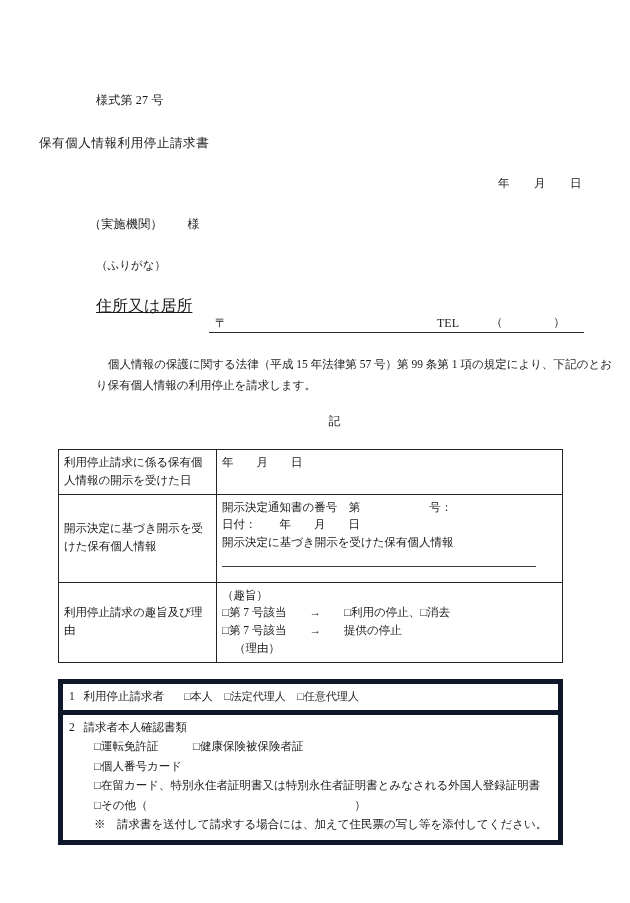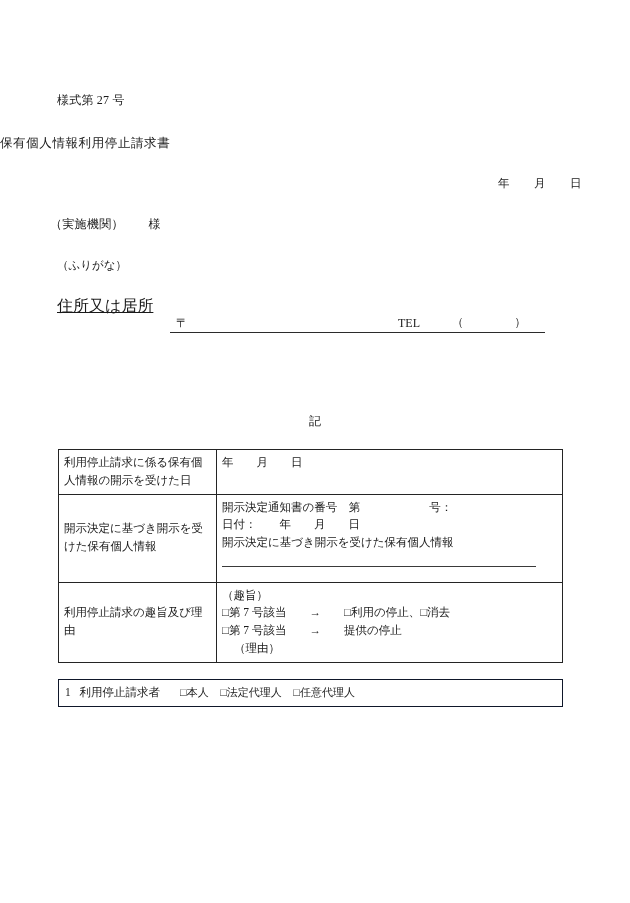--- a/index.html
+++ b/index.html
@@ -16,21 +16,21 @@
     font-size: 11.5px;
     overflow: hidden;
   }
   .page {
     position: absolute;
     inset: 0;
     padding: 0;
   }
 
   
-  .abs { position: absolute; white-space: pre; }
+  .abs { position: absolute; white-space: pre; margin-left: 39px; }
 
   
   #form-number {
     left: 57px;
     top: 92px;
     font-size: 12px;
     letter-spacing: 0.2px;
   }
   #doc-title {
     left: 0;
@@ -169,21 +169,21 @@
   #footer-table {
     position: absolute;
     left: 58px;
     top: 679px;
     width: 505px;
     border-collapse: collapse;
     table-layout: fixed;
     font-size: 11.5px;
   }
   #footer-table td {
-    border: 1px solid #0f172a;
+    border: 5px solid #0f172a;
     padding: 3px 6px;
     line-height: 1.7;
     font-family: Liberation Serif, serif;
   }
   #footer-table td.pad-block { padding: 3px 6px 5px 6px; }
   .num-line { white-space: pre; }
   .sub-line { padding-left: 25px; white-space: pre; }
   .sub-line-note { padding-left: 25px; white-space: pre; }
   .cb { font-size: 11px; }
 </style>
@@ -201,20 +201,21 @@
 
 
   <div class="abs" id="address-label">住所又は居所</div>
 
   <div class="abs" id="postal-row">
     <span class="postal-mark">〒</span>
     <span class="tel-label">TEL</span>
     <span class="tel-paren">（　　　　）</span>
   </div>
 
+  <div class="abs" id="legal-paragraph">個人情報の保護に関する法律（平成 15 年法律第 57 号）第 99 条第 1 項の規定により、下記のとおり保有個人情報の利用停止を請求します。</div>
   <div class="abs" id="ki-mark">記</div>
 
   <table id="main-table">
     <tbody>
       <tr class="row-tall-1">
         <td class="label-cell">利用停止請求に係る保有個人情報の開示を受けた日</td>
         <td class="value-cell vmid-top">
           <div class="cell-line">年　　月　　日</div>
         </td>
       </tr>
@@ -239,16 +240,26 @@
     </tbody>
   </table>
 
   <table id="footer-table">
     <tbody>
       <tr>
         <td>
           <span class="num-line">1</span><span class="num-line">   </span><span class="num-line">利用停止請求者</span><span class="num-line">       </span><span class="cb">□本人</span><span class="num-line">    </span><span class="cb">□法定代理人</span><span class="num-line">    </span><span class="cb">□任意代理人</span>
         </td>
       </tr>
+      <tr>
+        <td class="pad-block">
+          <div class="num-line"><span>2</span><span>   </span><span>請求者本人確認書類</span></div>
+          <div class="sub-line">□運転免許証　　　□健康保険被保険者証</div>
+          <div class="sub-line">□個人番号カード</div>
+          <div class="sub-line">□在留カード、特別永住者証明書又は特別永住者証明書とみなされる外国人登録証明書</div>
+          <div class="sub-line">□その他（　　　　　　　　　　　　　　　　　　）</div>
+          <div class="sub-line-note">※　請求書を送付して請求する場合には、加えて住民票の写し等を添付してください。</div>
+        </td>
+      </tr>
     </tbody>
   </table>
 
 </div>
 
 </body></html>

